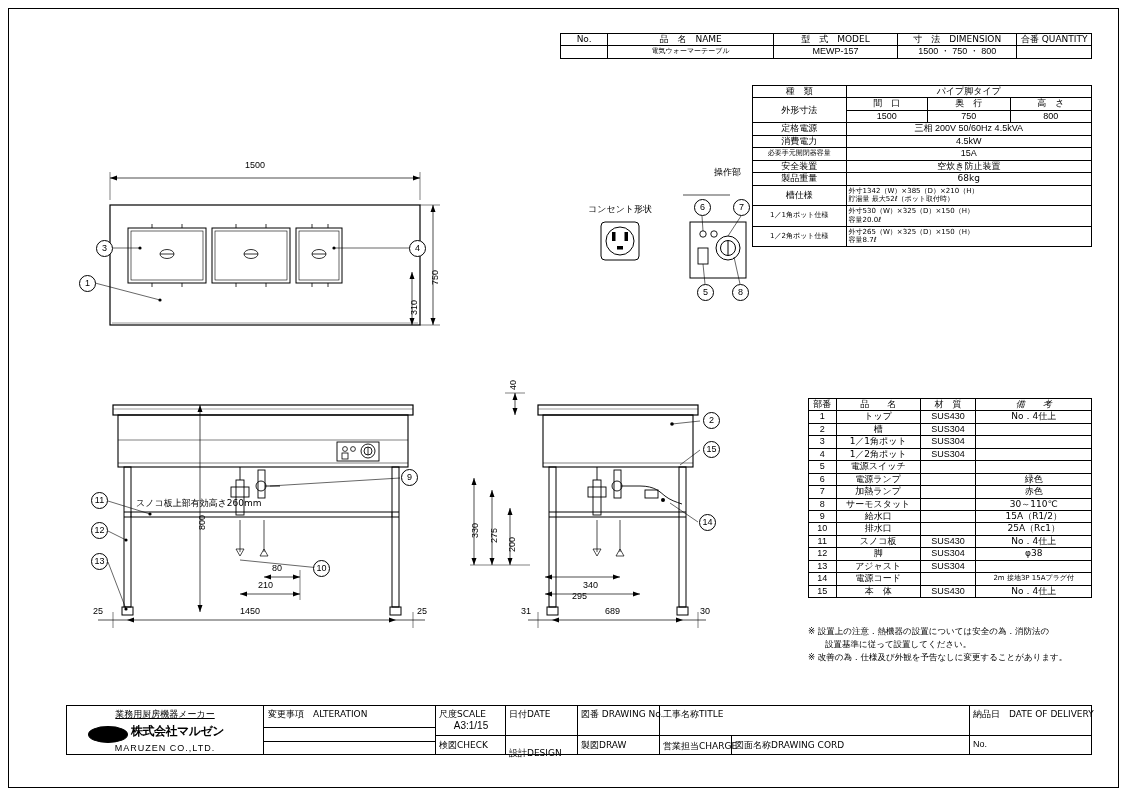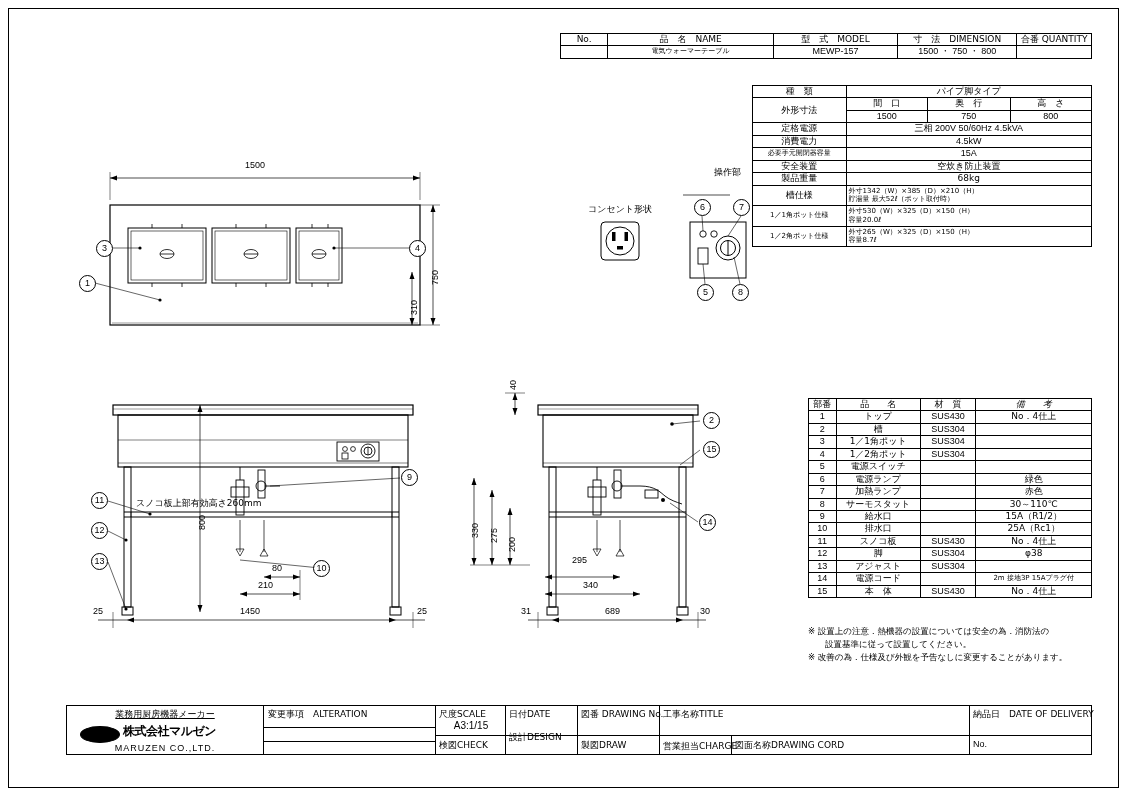--- a/index.html
+++ b/index.html
@@ -20,21 +20,21 @@
   }
   .frame {
     position: absolute;
     left: 8px;
     top: 8px;
     width: 1111px;
     height: 780px;
     border: 1.5px solid #000;
     box-sizing: border-box;
   }
-  .abs { position: absolute; box-sizing: border-box; }
+  .abs { position: absolute; box-sizing: border-box; padding-left: 8px; }
   .tbl {
     position: absolute;
     border-collapse: collapse;
     font-size: 9px;
     line-height: 1.05;
   }
   .tbl td, .tbl th {
     border: 1px solid #000;
     padding: 1px 2px;
     text-align: center;
@@ -409,21 +409,21 @@
   <div class="balloon" style="left:91px; top:492px;">11</div>
   <div class="balloon" style="left:91px; top:522px;">12</div>
   <div class="balloon" style="left:91px; top:553px;">13</div>
   <div class="balloon" style="left:401px; top:469px;">9</div>
   <div class="balloon" style="left:313px; top:560px;">10</div>
 
   <div class="dimtext" style="left:508px; top:390px; transform-origin:0 0; transform:rotate(-90deg);">40</div>
   <div class="vtext" style="left:470px; top:538px;">330</div>
   <div class="vtext" style="left:489px; top:543px;">275</div>
   <div class="vtext" style="left:507px; top:552px;">200</div>
-  <div class="dimtext" style="left:572px; top:555px;">295</div>
+  <div class="dimtext" style="left:572px; top:591px;">295</div>
   <div class="dimtext" style="left:583px; top:580px;">340</div>
   <div class="dimtext" style="left:521px; top:606px;">31</div>
   <div class="dimtext" style="left:605px; top:606px;">689</div>
   <div class="dimtext" style="left:700px; top:606px;">30</div>
 
   <div class="balloon" style="left:703px; top:412px;">2</div>
   <div class="balloon" style="left:703px; top:441px;">15</div>
   <div class="balloon" style="left:699px; top:514px;">14</div>
 
   <table class="tbl" style="left:808px; top:398px; width:284px;">
@@ -553,21 +553,21 @@
   <div class="abs" style="left:436px; top:705px; width:70px; height:50px; border-right:1.4px solid #000;">
     <div class="lbl jp tiny" style="left:3px; top:3px;">尺度SCALE</div>
     <div class="lblc" style="left:0; top:15px; width:70px; font-size:10px;">A3:1/15</div>
     <div class="line hline" style="left:0; top:30px; width:70px;"></div>
     <div class="lbl jp tiny" style="left:3px; top:34px;">検図CHECK</div>
   </div>
 
   <div class="abs" style="left:506px; top:705px; width:72px; height:50px; border-right:1.4px solid #000;">
     <div class="lbl jp tiny" style="left:3px; top:3px;">日付DATE</div>
     <div class="line hline" style="left:0; top:30px; width:72px;"></div>
-    <div class="lbl jp tiny" style="left:3px; top:26px;">設計DESIGN</div>
+    <div class="lbl jp tiny" style="left:3px; top:42px;">設計DESIGN</div>
   </div>
 
   <div class="abs" style="left:578px; top:705px; width:82px; height:50px; border-right:1.4px solid #000;">
     <div class="lbl jp tiny" style="left:3px; top:3px;">図番 DRAWING No.</div>
     <div class="line hline" style="left:0; top:30px; width:82px;"></div>
     <div class="lbl jp tiny" style="left:3px; top:34px;">製図DRAW</div>
   </div>
 
   <div class="abs" style="left:660px; top:735px; width:72px; height:20px; border-right:1.4px solid #000; border-top:1px solid #000;">
     <div class="lbl jp tiny" style="left:3px; top:4px;">営業担当CHARGE</div>

